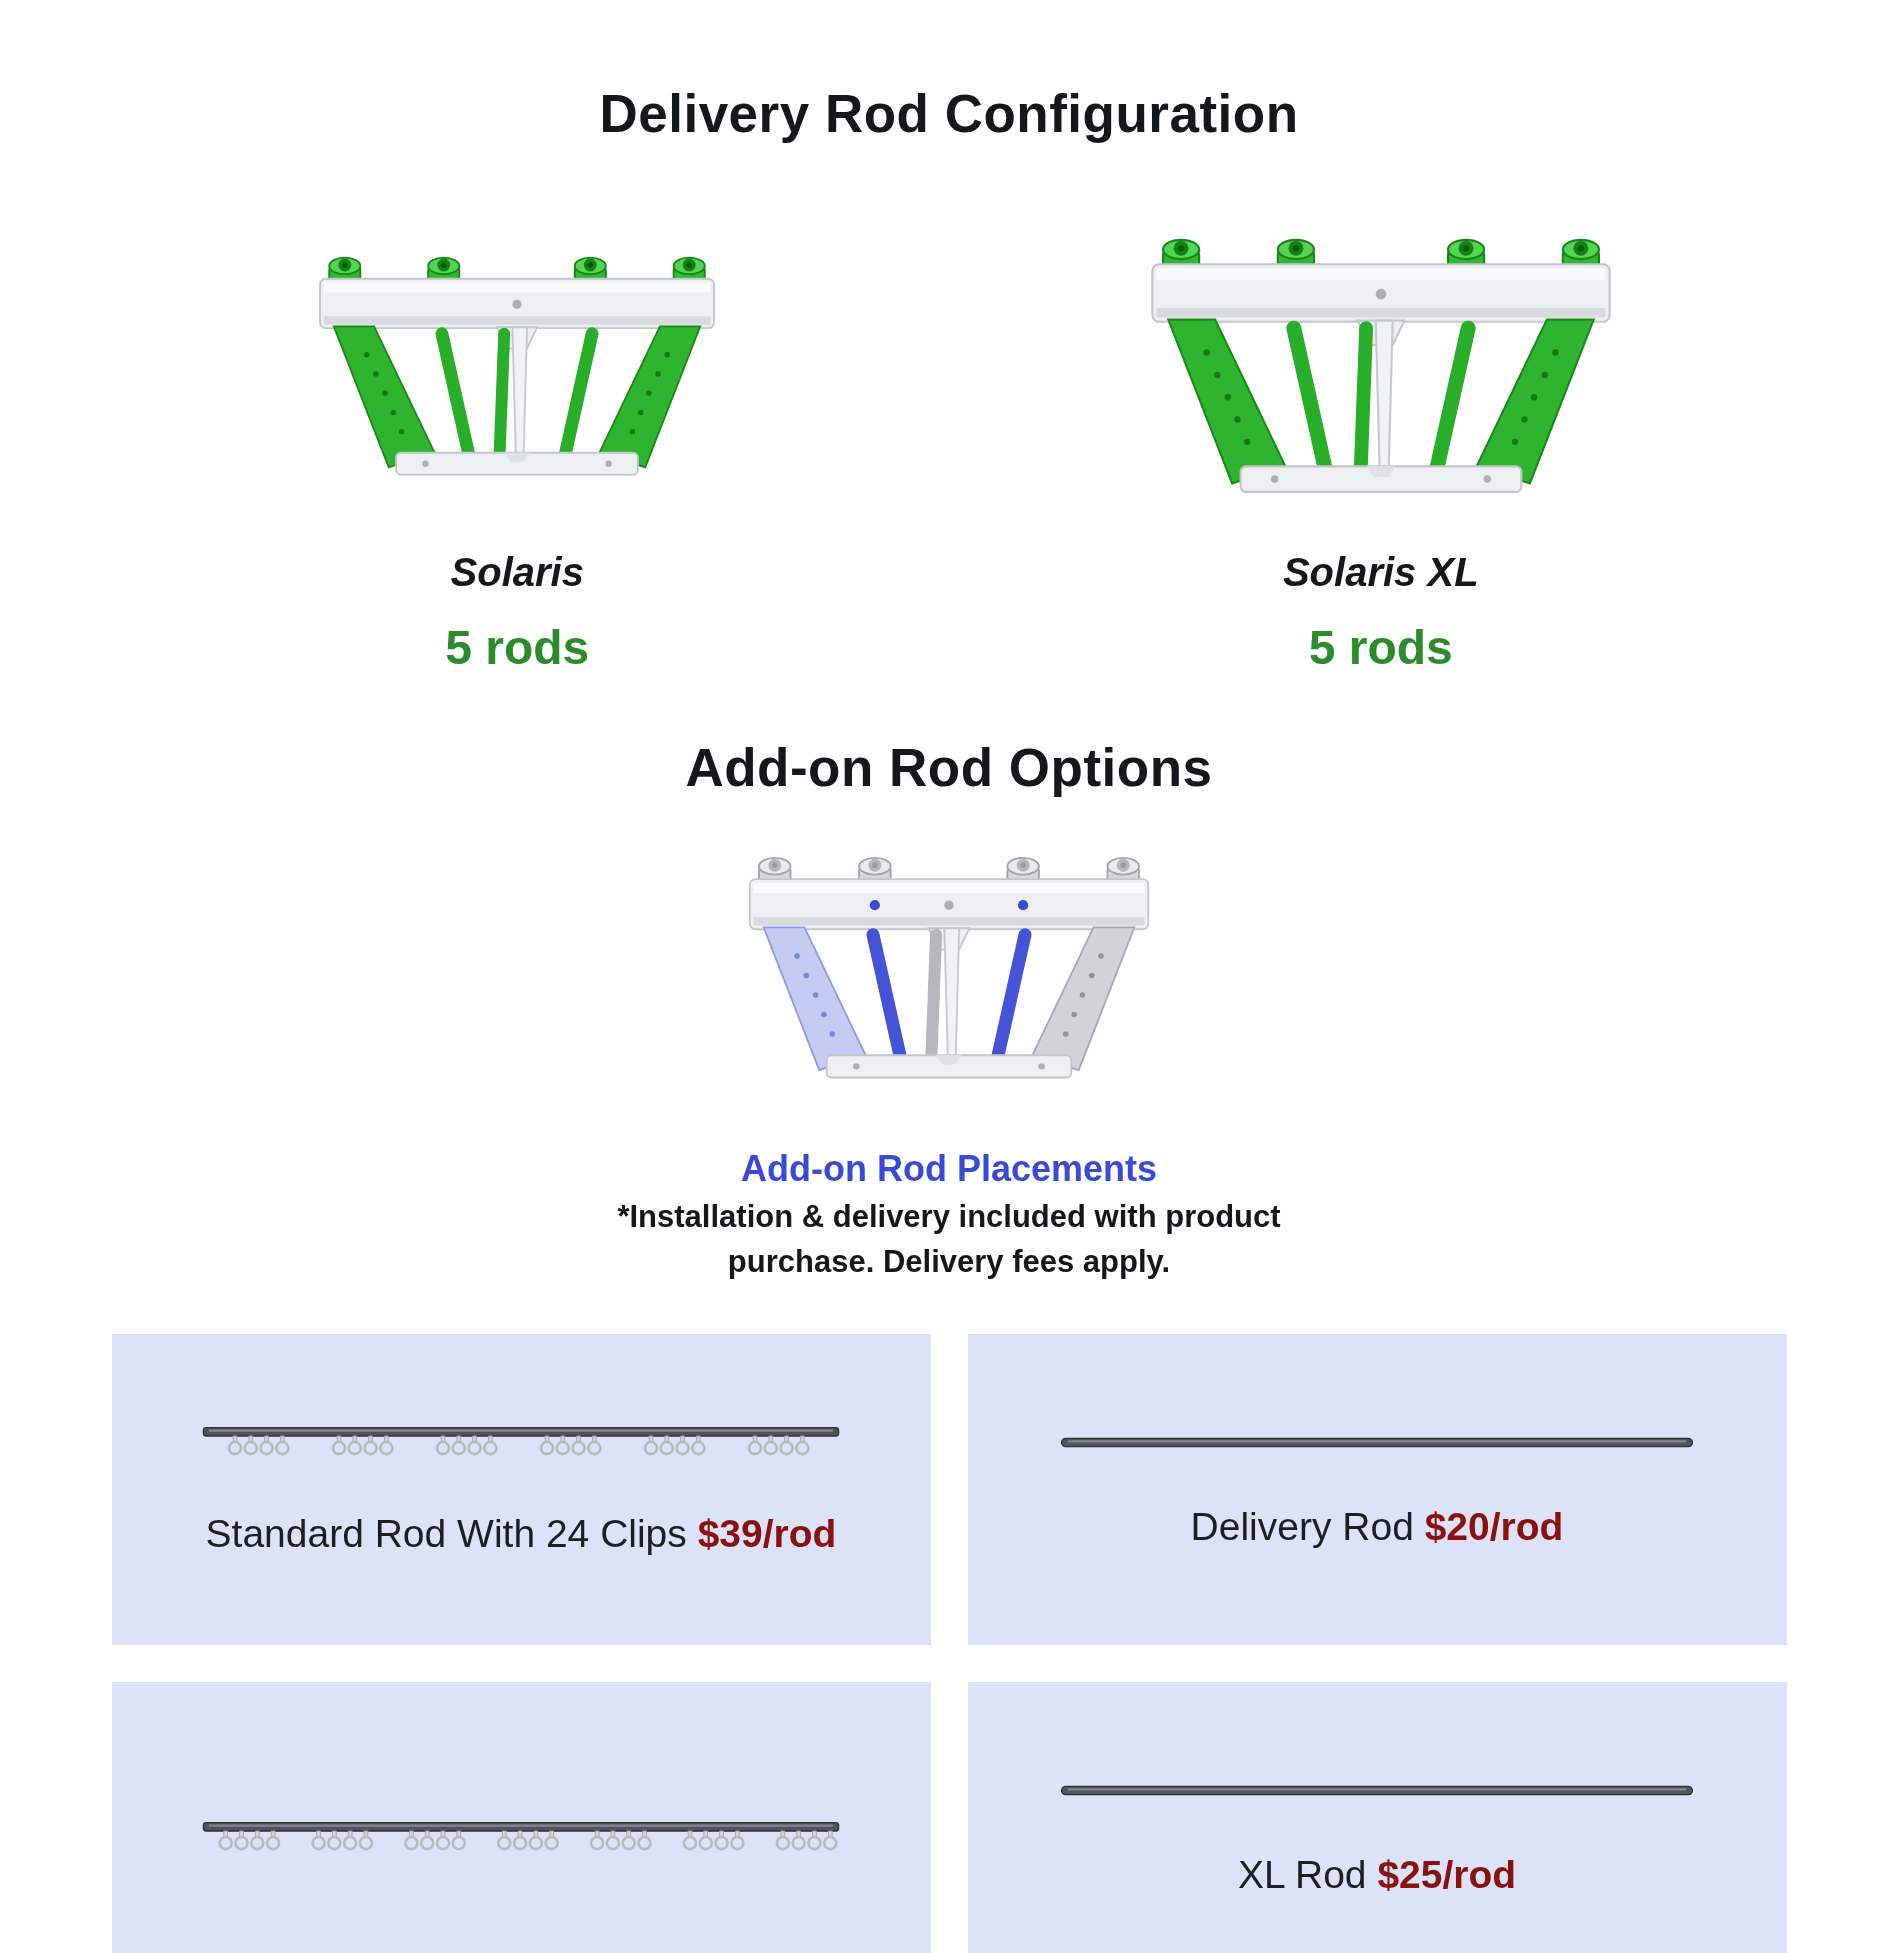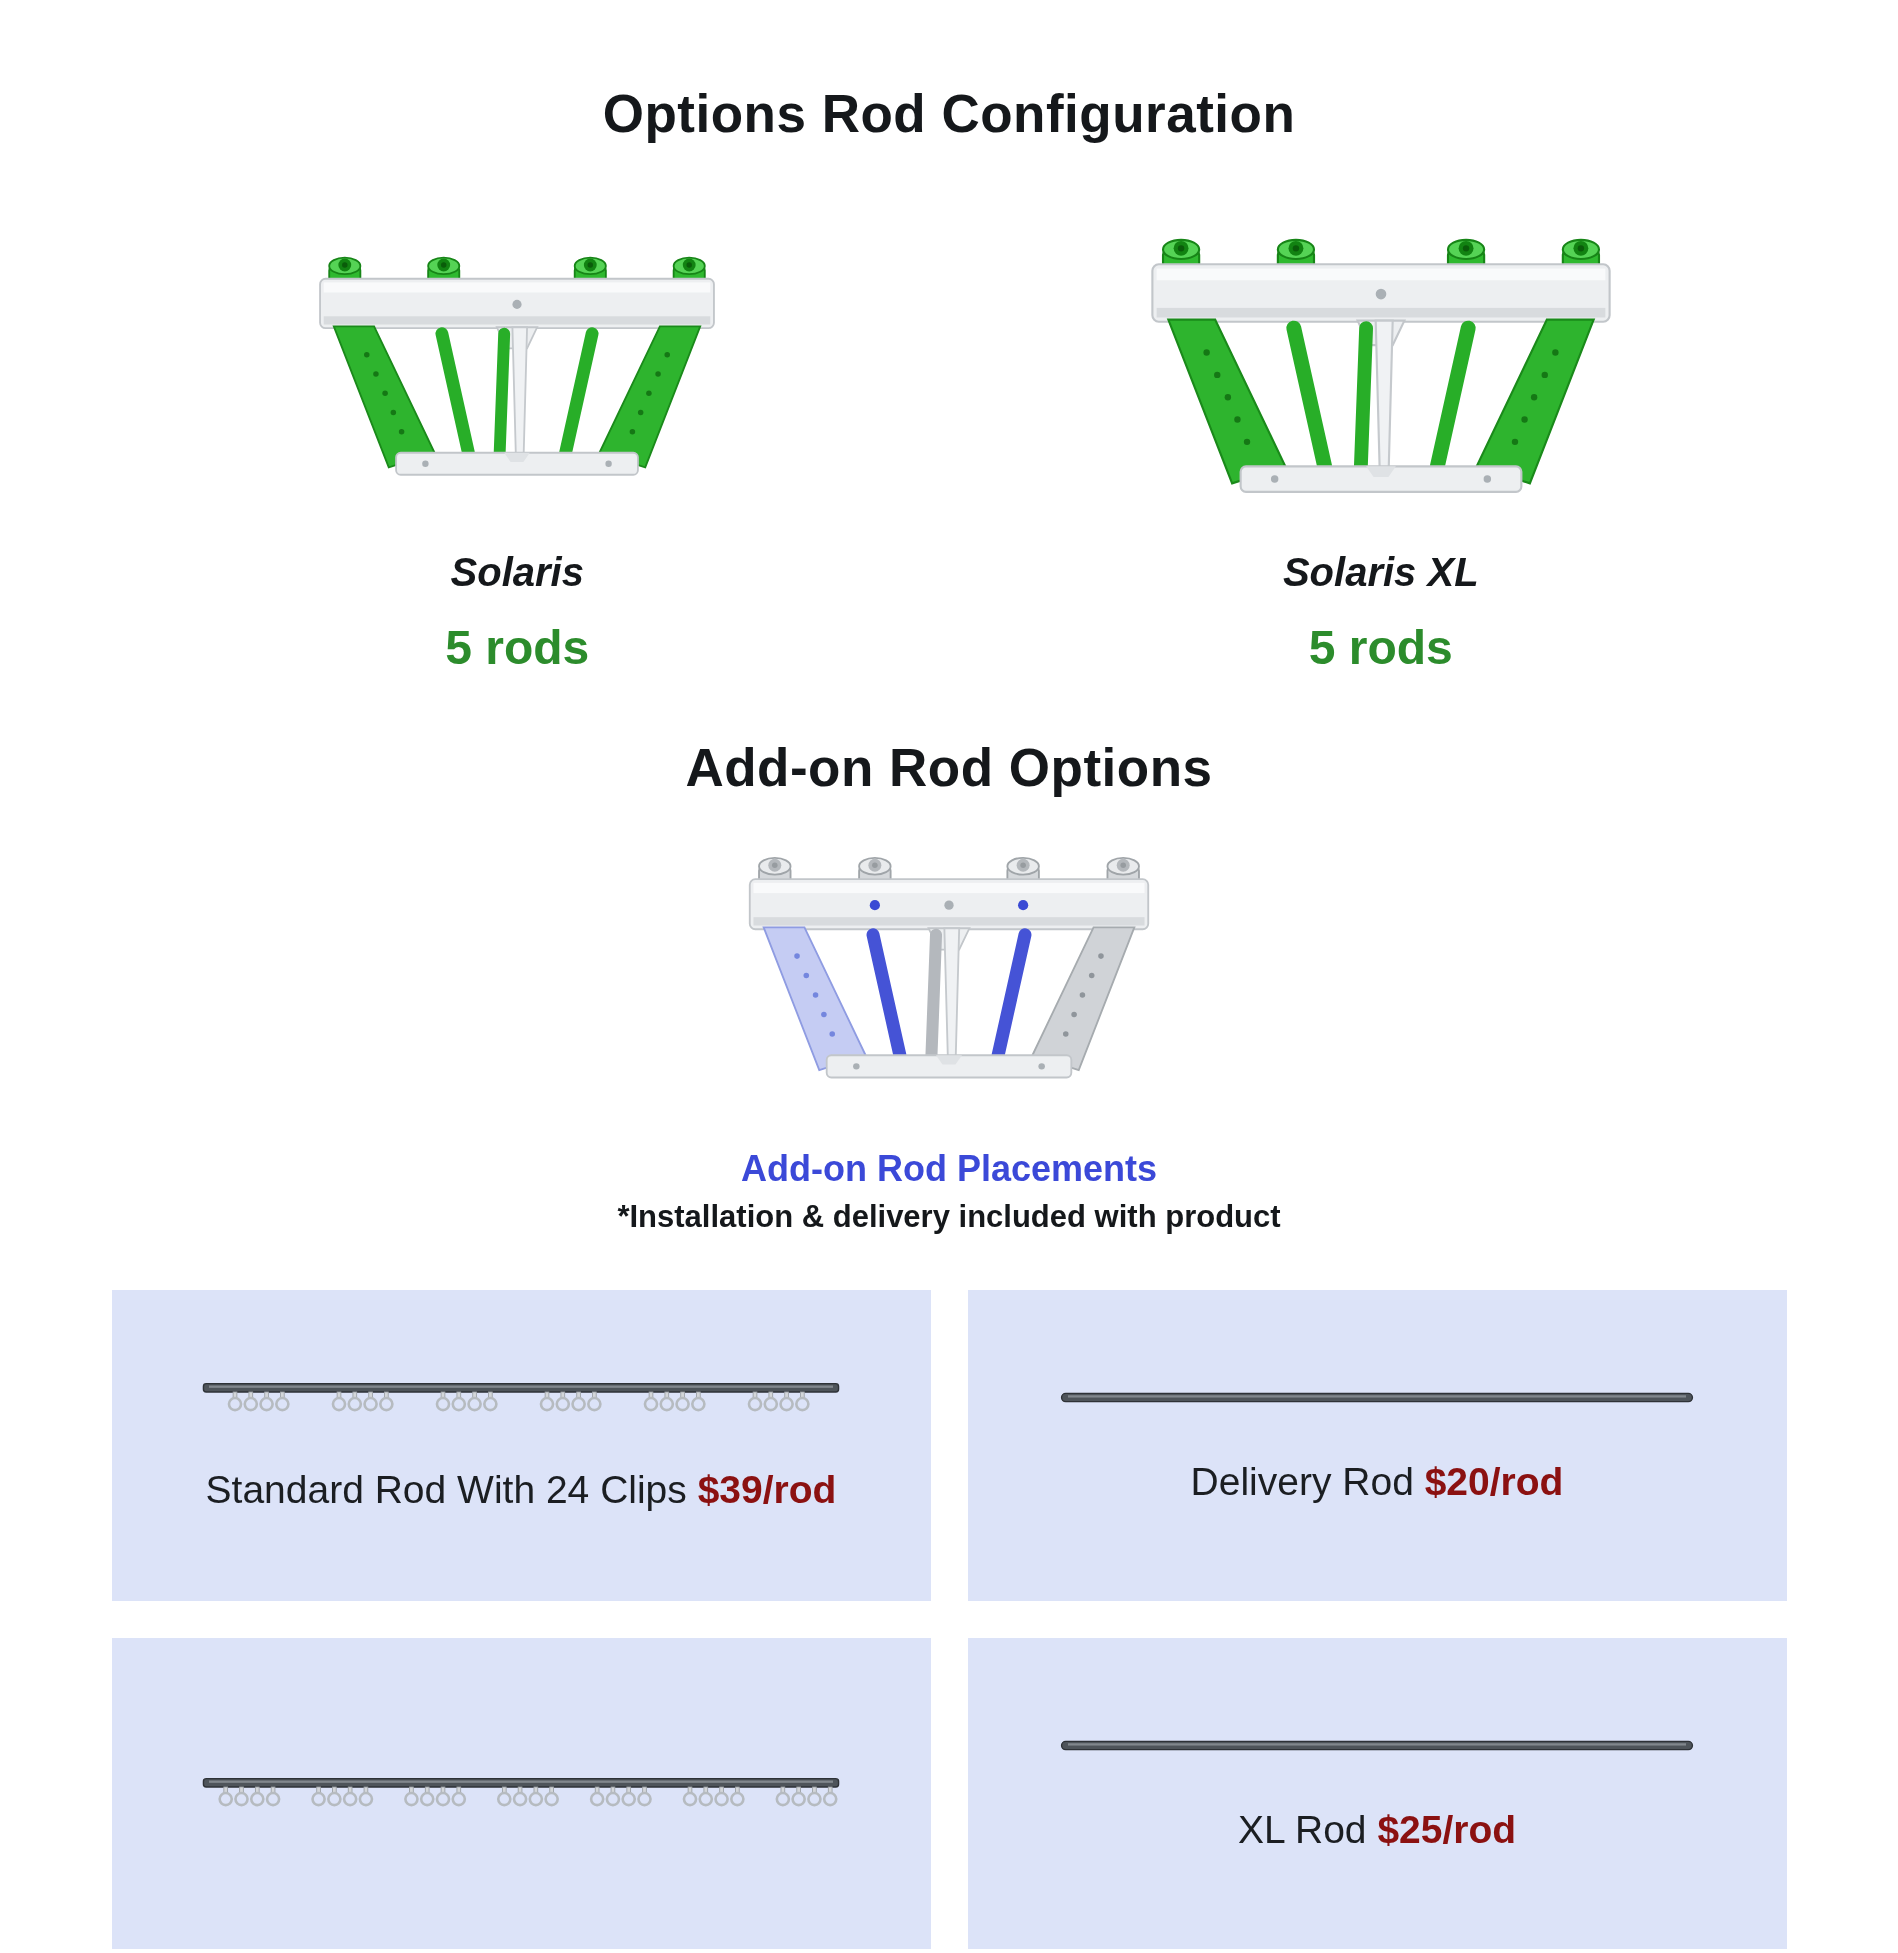--- a/index.html
+++ b/index.html
@@ -213,21 +213,21 @@
       <use href="#cg4" x="328"></use>
         <use href="#cg4" x="428"></use>
         <use href="#cg4" x="528"></use>
       <use href="#cg4" x="628"></use>
     </symbol>
   </defs>
 </svg>
 
 <div class="page">
 
-  <h1 class="title">Options Rod Configuration</h1>
+  <h1 class="title">Delivery Rod Configuration</h1>
 
   <div class="products-row">
     <div class="product">
       <div class="product-image-wrap">
         <svg class="rack-svg" viewBox="0 0 500 300" width="458" height="275">
             <use href="#rack-green"></use>
           </svg>
       </div>
       <div class="product-name">Solaris</div>
       <div class="product-rods">5 rods</div>
@@ -248,20 +248,21 @@
   <div class="addon-image-wrap">
     <svg class="rack-svg" viewBox="0 0 500 300" width="464" height="278">
         <use href="#rack-blue"></use>
       </svg>
   </div>
 
   <div class="addon-label">Add-on Rod Placements</div>
 
   <div class="addon-note">
     <div>*Installation &amp; delivery included with product</div>
+    <div>purchase. Delivery fees apply.</div>
   </div>
 
   <div class="cards-grid">
 
     <div class="card">
       <svg class="rod-svg" viewBox="0 0 700 42" width="652" height="39">
           <use href="#rod-clips-24"></use>
         </svg>
       <div class="card-label">
         <span>Standard Rod With 24 Clips</span>

